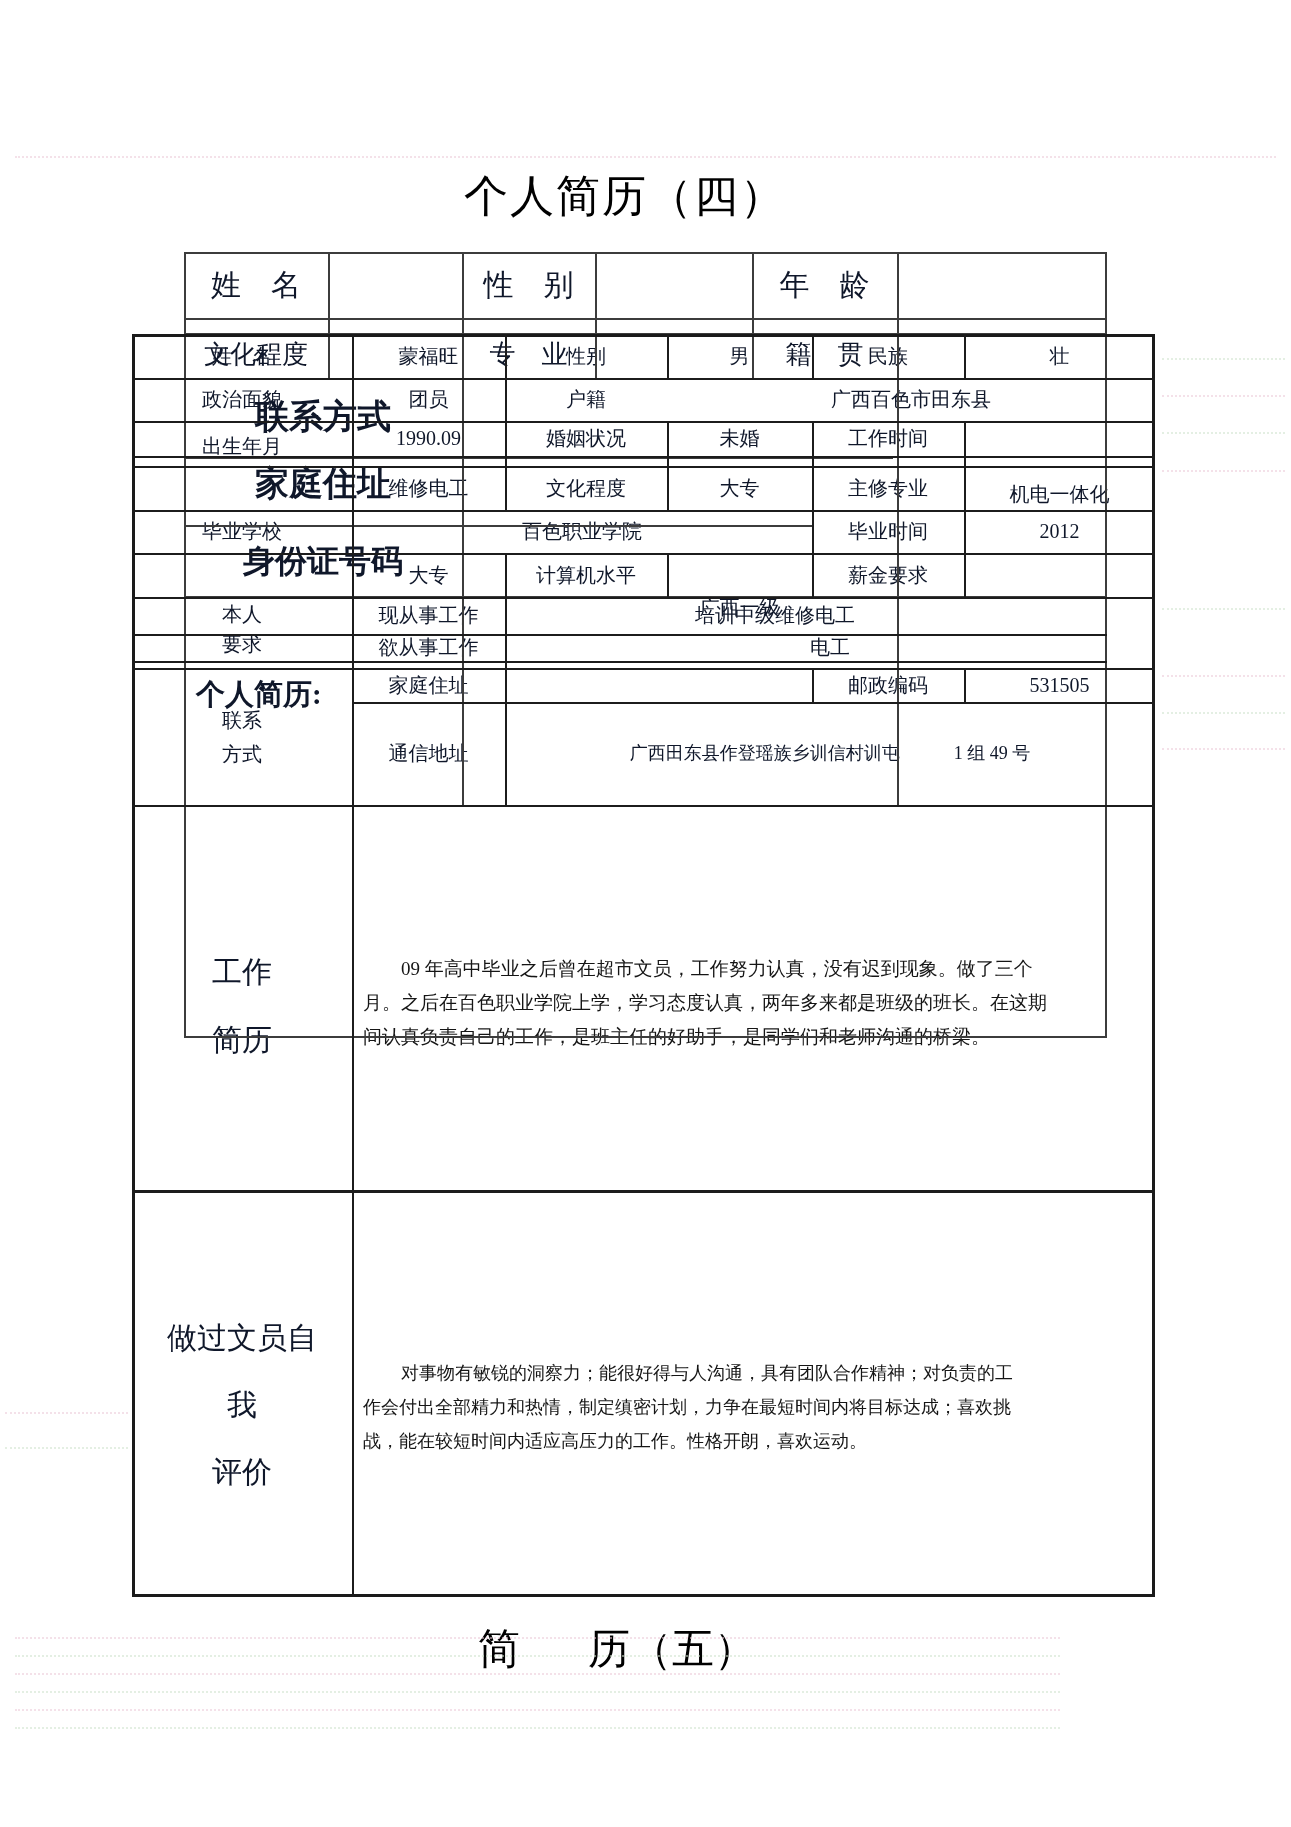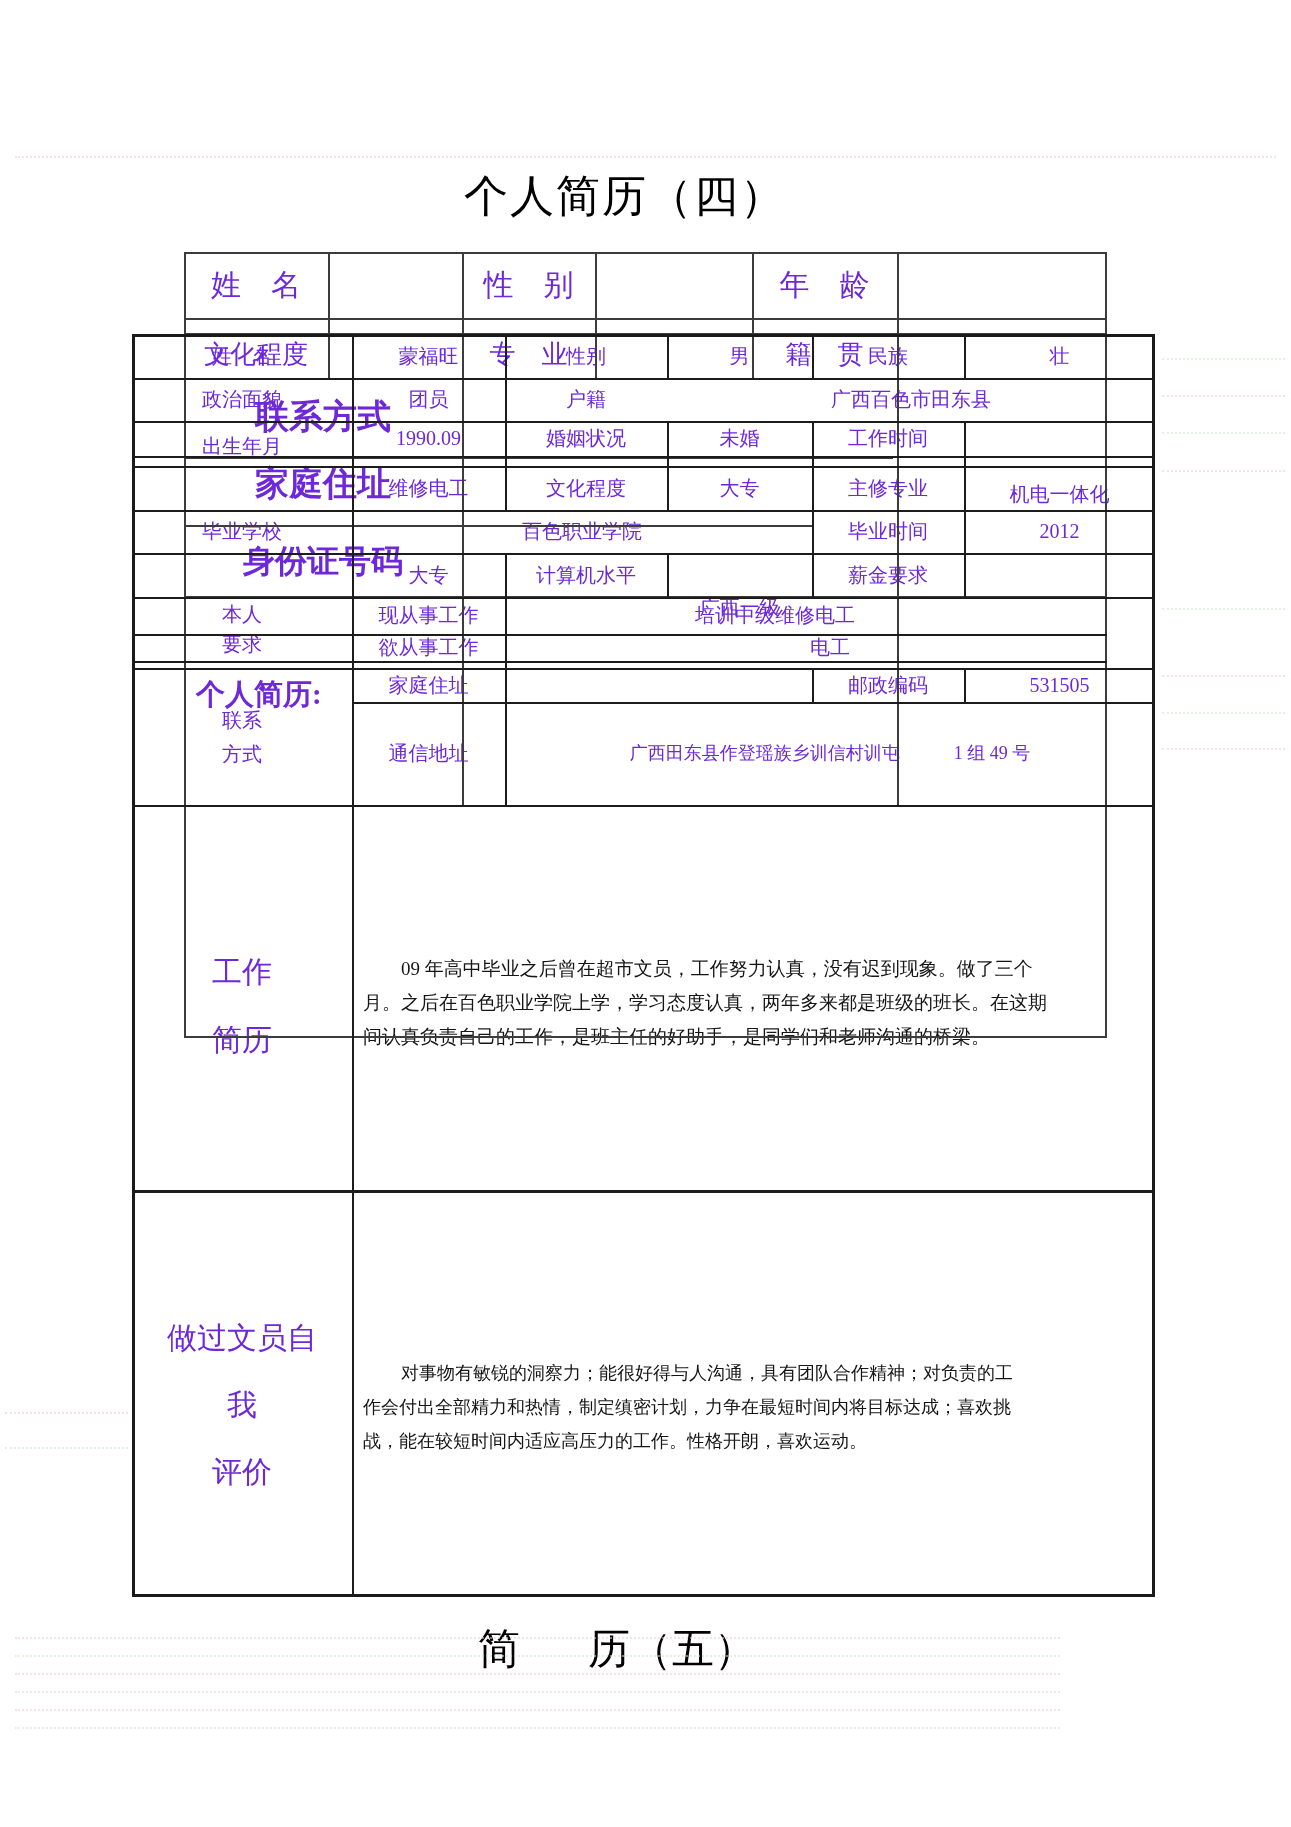--- a/index.html
+++ b/index.html
@@ -1,19 +1,19 @@
 <!DOCTYPE html>
 <html><head>
 <meta charset="utf-8">
 <style>
   html,body{margin:0;padding:0;background:#fff;}
   .page{position:relative;width:1291px;height:1827px;background:#ffffff;overflow:hidden;
         font-family:"Liberation Serif","DejaVu Serif",serif;color:#111;}
   .tx{position:absolute;display:flex;align-items:center;justify-content:center;
-      color:#6d28d9;text-align:center;line-height:1.25;white-space:nowrap;}
+      color:#0f172a;text-align:center;line-height:1.25;white-space:nowrap;}
   .pre{white-space:pre-line;}
   .lft{justify-content:flex-start;text-align:left;}
   .para{position:absolute;display:block;text-align:left;white-space:pre-line;
         text-indent:38px;color:#151515;}
   .ln{position:absolute;}
   .tpl{background:#3c3c3c;}
   .fil{background:#1c1c1c;}
   .tpl-box{position:absolute;border:2px solid #3c3c3c;}
   .fil-box{position:absolute;border:3px solid #1a1a1a;}
   .bold{font-weight:bold;}

